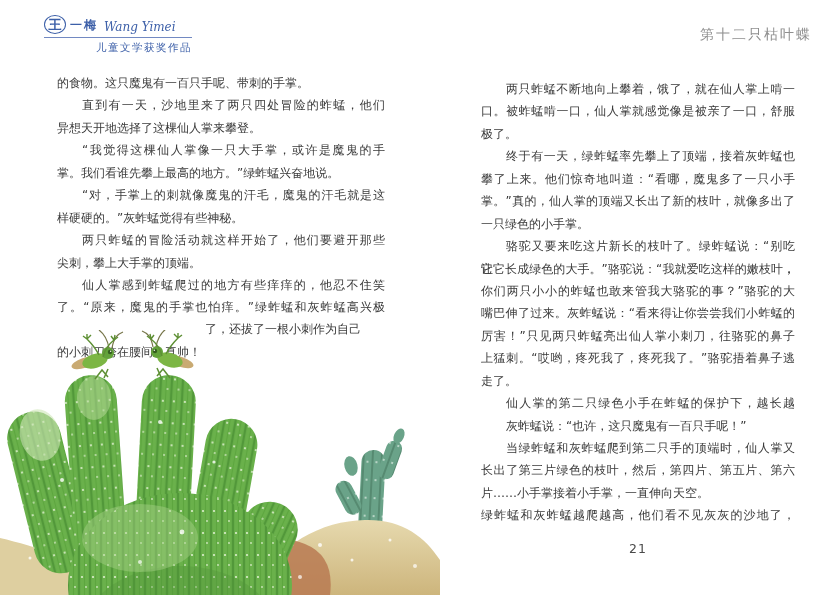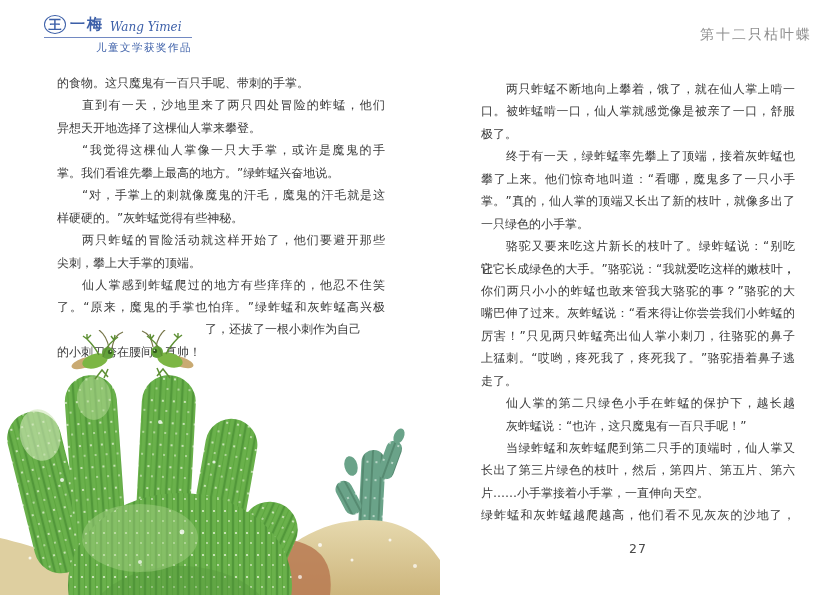--- a/index.html
+++ b/index.html
@@ -6,21 +6,21 @@
   html,body{margin:0;padding:0}
   body{width:839px;height:595px;position:relative;background:#ffffff;overflow:hidden;
        font-family:"DejaVu Sans",sans-serif;}
 
   
   .logo{position:absolute;left:44px;top:15px;width:148px;color:#3c5fa8}
   .logo-row{display:flex;align-items:flex-end;gap:4px;border-bottom:1px solid #7289c2;padding-bottom:3px}
   .logo-circle{display:inline-flex;align-items:center;justify-content:center;
        width:20px;height:17px;border:1.3px solid #3c5fa8;border-radius:50%;
        font-size:13px;font-weight:bold;font-family:"DejaVu Serif",serif}
-  .logo-cn{font-size:15px;font-weight:bold;font-family:"DejaVu Serif",serif;letter-spacing:2px}
+  .logo-cn{font-size:12px;font-weight:bold;font-family:"DejaVu Serif",serif;letter-spacing:2px}
   .logo-en{font-size:12px;font-style:italic;font-family:"DejaVu Serif",serif;margin-left:2px}
   .logo-tag{font-size:10.5px;text-align:right;letter-spacing:1.5px;margin-top:3px}
 
   .chapter-title{position:absolute;right:27px;top:26px;font-size:14px;color:#8f8f8f;letter-spacing:2px}
 
   
   .col{position:absolute}
   #left-col{left:57px;top:72px;width:328px}
   #right-col{left:481px;top:78px;width:314px}
   .line{height:22.45px;line-height:22.45px;font-size:12px;color:#3a3a3a;white-space:nowrap}
@@ -80,21 +80,21 @@
     <div class="line fill">上猛刺。“哎哟，疼死我了，疼死我了。”骆驼捂着鼻子逃</div>
     <div class="line">走了。</div>
     <div class="line fill ind">仙人掌的第二只绿色小手在蚱蜢的保护下，越长越</div>
     <div class="line ind">灰蚱蜢说：“也许，这只魔鬼有一百只手呢！”</div>
     <div class="line fill ind">当绿蚱蜢和灰蚱蜢爬到第二只手的顶端时，仙人掌又</div>
     <div class="line fill">长出了第三片绿色的枝叶，然后，第四片、第五片、第六</div>
     <div class="line">片……小手掌接着小手掌，一直伸向天空。</div>
     <div class="line fill">绿蚱蜢和灰蚱蜢越爬越高，他们看不见灰灰的沙地了，</div>
   </div>
 
-<div class="page-num">27</div>
+<div class="page-num">21</div>
 
 <svg id="cactus-svg" width="440" height="265" viewBox="0 0 440 265">
   <defs>
     <pattern id="stripes" patternUnits="userSpaceOnUse" width="11" height="22">
       <rect width="11" height="22" fill="#6ab14b"></rect>
       <path d="M2,0 V22" stroke="#52983a" stroke-width="2.4"></path>
       <path d="M7.5,0 V22" stroke="#5da63f" stroke-width="1.2"></path>
       <circle cx="5" cy="5" r="1.1" fill="#e9f5dc" opacity="0.9"></circle>
       <circle cx="9" cy="15" r="0.9" fill="#e9f5dc" opacity="0.8"></circle>
     </pattern>

